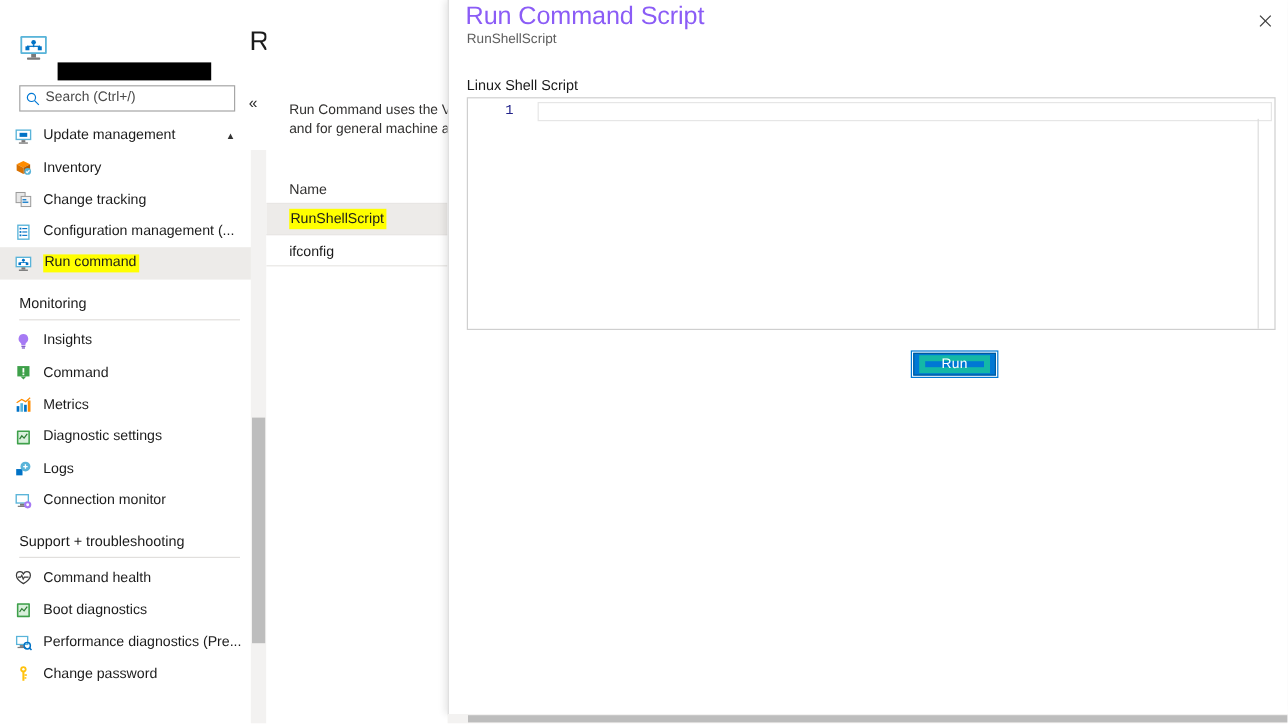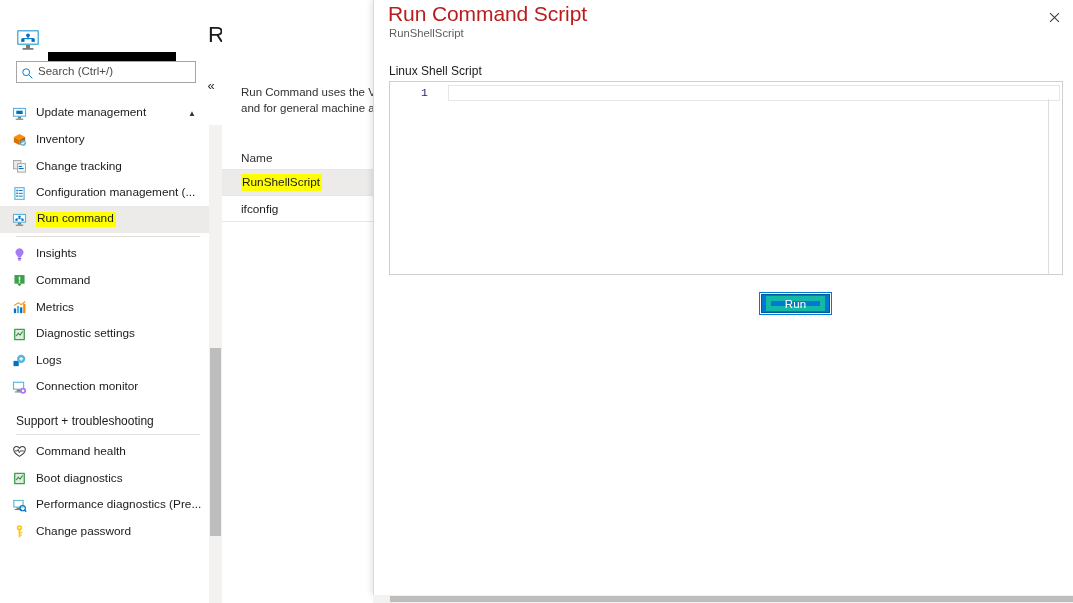--- a/index.html
+++ b/index.html
@@ -27,21 +27,21 @@
     position:absolute; left:32px; top:48px;
     font-size:11.5px; color:#595959; letter-spacing:.1px;
   }
   .blade-title {
     position:absolute; left:208px; top:22px;
     font-size:22.5px; color:#1b1b1b; font-weight:400; letter-spacing:-.1px;
     white-space:nowrap;
   }
 
   
-  .search-wrap { position:absolute; left:16px; top:61px; width:200px; height:22px; }
+  .search-wrap { position:absolute; left:16px; top:71px; width:200px; height:22px; }
   .search-box {
     width:180px; height:22px; border:1px solid #a6a6a6; background:#fff;
     display:flex; align-items:center; padding-left:4px;
   }
   .search-icon { width:13px; height:13px; flex:0 0 auto; }
   .search-placeholder {
     font-size:11.5px; color:#4a4a4a; margin-left:4px; line-height:1;
   }
   .collapse-btn {
     position:absolute; left:203px; top:77px; width:16px; height:18px;
@@ -111,21 +111,21 @@
 
   
   #panel {
     position:absolute; left:373px; top:0; width:700px; height:595px;
     background:#ffffff;
     border-left:1px solid #d9d9d9;
     box-shadow:-2px 0 6px rgba(0,0,0,.10);
   }
   .panel-title {
     position:absolute; left:14px; top:2px;
-    font-size:21px; color:#b91c1c; font-weight:400; letter-spacing:-.1px;
+    font-size:21px; color:#8b5cf6; font-weight:400; letter-spacing:-.1px;
   }
   .panel-sub {
     position:absolute; left:15px; top:27px;
     font-size:11.3px; color:#5e5e5e;
   }
   .panel-close {
     position:absolute; right:6px; top:4px; width:26px; height:26px;
     display:flex; align-items:center; justify-content:center; cursor:pointer;
   }
   .field-label {
@@ -295,20 +295,21 @@
               <rect x="7.6" y="6.2" width=".8" height="1.4"></rect>
               <rect x="4.6" y="6.9" width="6.8" height=".7"></rect>
             </g>
             <rect x="6.3" y="11.5" width="3.4" height="2" fill="#7a7a7a"></rect>
             <rect x="4" y="13.5" width="8" height="1.2" fill="#7a7a7a"></rect>
           </svg>
         </span>
         <span class="nav-label hl">Run command</span>
       </div>
 
+      <div class="nav-section">Monitoring</div>
       <div class="nav-rule"></div>
 
       <div class="nav-item">
         <span class="nav-ico">
           <svg width="15" height="15" viewBox="0 0 16 16">
             <path d="M8 1.4a4.3 4.3 0 0 0-2.6 7.7c.5.4.8 1 .8 1.6v.5h3.6v-.5c0-.6.3-1.2.8-1.6A4.3 4.3 0 0 0 8 1.4z" fill="#a67af4"></path>
             <rect x="6.2" y="11.8" width="3.6" height="1.1" fill="#7a52c7"></rect>
             <rect x="6.6" y="13.3" width="2.8" height="1.1" fill="#7a52c7"></rect>
           </svg>
         </span>

